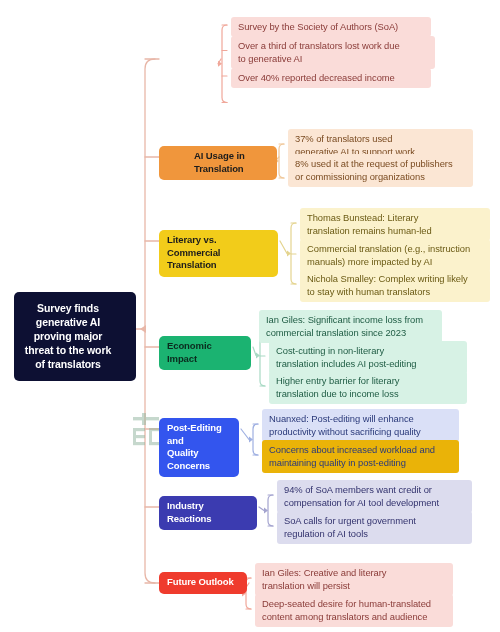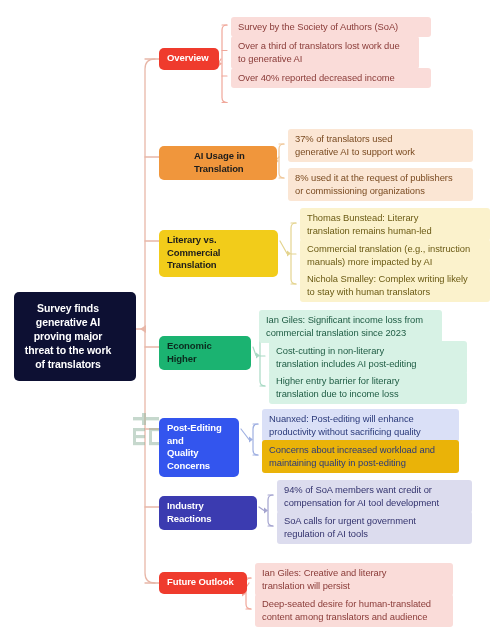--- a/index.html
+++ b/index.html
@@ -165,39 +165,38 @@
       <rect x="2" y="22" width="12" height="3.2"></rect>
       <rect x="2" y="29" width="12" height="3.2"></rect>
       <rect x="2" y="15" width="3" height="17"></rect>
       <rect x="18" y="15" width="14" height="3.2"></rect>
       <rect x="18" y="29" width="14" height="3.2"></rect>
       <rect x="18" y="15" width="3" height="17"></rect>
       <rect x="29" y="15" width="3" height="17"></rect>
     </g>
   </svg>
 
-<div class="branch-label" style="left: 159px; top: 48px; width: 60px; background: rgb(239, 59, 45); color: rgb(255, 255, 255);">Overview</div>
     <div class="leaf" style="left: 231px; top: 17px; width: 200px; background: rgb(250, 220, 217); color: rgb(138, 59, 56);">Survey by the Society of Authors (SoA)</div>
-    <div class="leaf" style="left: 231px; top: 36px; width: 188px; background: rgb(250, 220, 217); color: rgb(138, 59, 56);">Over a third of translators lost work due
+    <div class="leaf" style="left: 231px; top: 36px; width: 204px; background: rgb(250, 220, 217); color: rgb(138, 59, 56);">Over a third of translators lost work due
 to generative AI</div>
     <div class="leaf" style="left: 231px; top: 68px; width: 200px; background: rgb(250, 220, 217); color: rgb(138, 59, 56);">Over 40% reported decreased income</div>
     <div class="branch-label" style="left: 159px; top: 146px; width: 118px; background: rgb(240, 150, 60); color: rgb(28, 28, 28); padding-left: 35px;">AI Usage in Translation</div>
     <div class="leaf" style="left: 288px; top: 129px; width: 185px; background: rgb(251, 230, 212); color: rgb(122, 75, 33);">37% of translators used
 generative AI to support work</div>
-    <div class="leaf" style="left: 288px; top: 168px; width: 185px; background: rgb(251, 230, 212); color: rgb(122, 75, 33);">8% used it at the request of publishers
+    <div class="leaf" style="left: 288px; top: 154px; width: 185px; background: rgb(251, 230, 212); color: rgb(122, 75, 33);">8% used it at the request of publishers
 or commissioning organizations</div>
     <div class="branch-label" style="left: 159px; top: 230px; width: 119px; background: rgb(242, 204, 26); color: rgb(28, 28, 28);">Literary vs. Commercial
 Translation</div>
     <div class="leaf" style="left: 300px; top: 208px; width: 190px; background: rgb(251, 242, 204); color: rgb(107, 91, 21);">Thomas Bunstead: Literary
 translation remains human-led</div>
     <div class="leaf" style="left: 300px; top: 239px; width: 190px; background: rgb(251, 242, 204); color: rgb(107, 91, 21);">Commercial translation (e.g., instruction
 manuals) more impacted by AI</div>
     <div class="leaf" style="left: 300px; top: 269px; width: 190px; background: rgb(251, 242, 204); color: rgb(107, 91, 21);">Nichola Smalley: Complex writing likely
 to stay with human translators</div>
-    <div class="branch-label" style="left: 159px; top: 336px; width: 92px; background: rgb(27, 179, 113); color: rgb(11, 43, 30);">Economic Higher</div>
+    <div class="branch-label" style="left: 159px; top: 336px; width: 92px; background: rgb(27, 179, 113); color: rgb(11, 43, 30);">Economic Impact</div>
     <div class="leaf" style="left: 259px; top: 310px; width: 183px; background: rgb(215, 242, 229); color: rgb(31, 92, 68);">Ian Giles: Significant income loss from
 commercial translation since 2023</div>
     <div class="leaf" style="left: 269px; top: 341px; width: 198px; background: rgb(215, 242, 229); color: rgb(31, 92, 68);">Cost-cutting in non-literary
 translation includes AI post-editing</div>
     <div class="leaf" style="left: 269px; top: 371px; width: 198px; background: rgb(215, 242, 229); color: rgb(31, 92, 68);">Higher entry barrier for literary
 translation due to income loss</div>
     <div class="branch-label" style="left: 159px; top: 418px; width: 80px; background: rgb(51, 85, 238); color: rgb(255, 255, 255);">Post-Editing and
 Quality Concerns</div>
     <div class="leaf" style="left: 262px; top: 409px; width: 197px; background: rgb(218, 224, 247); color: rgb(43, 58, 122);">Nuanxed: Post-editing will enhance
 productivity without sacrificing quality</div>

